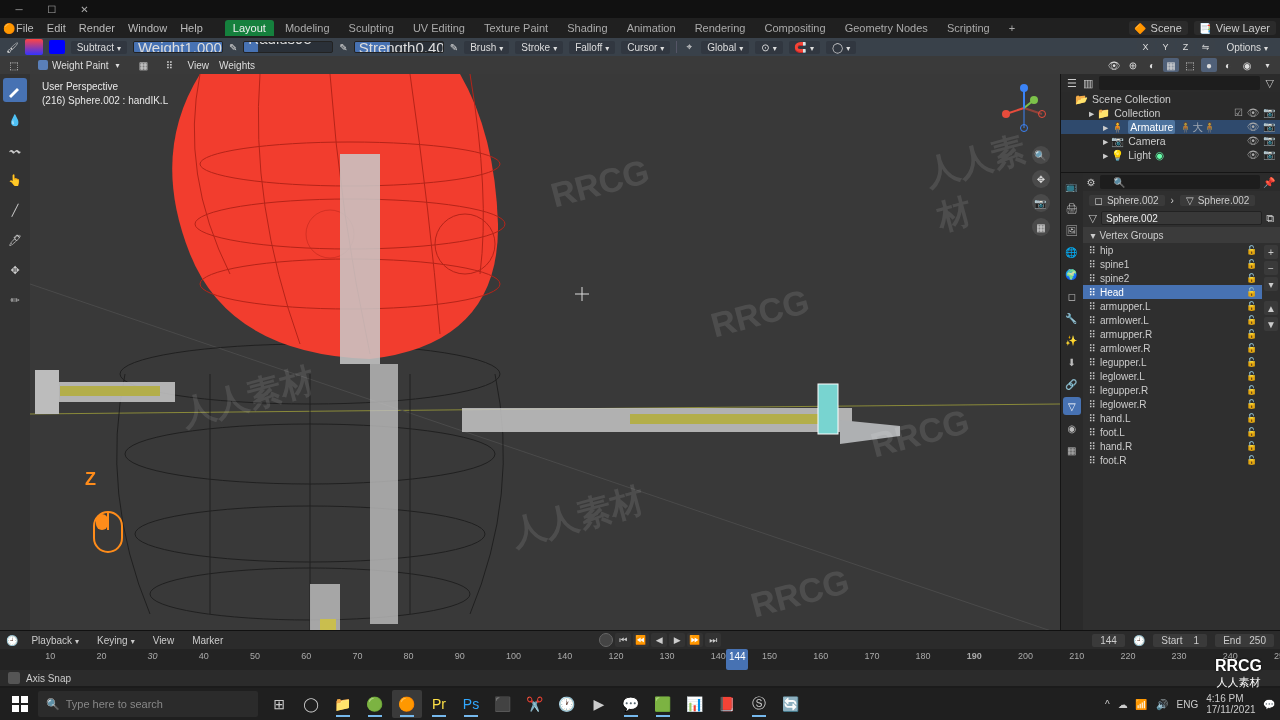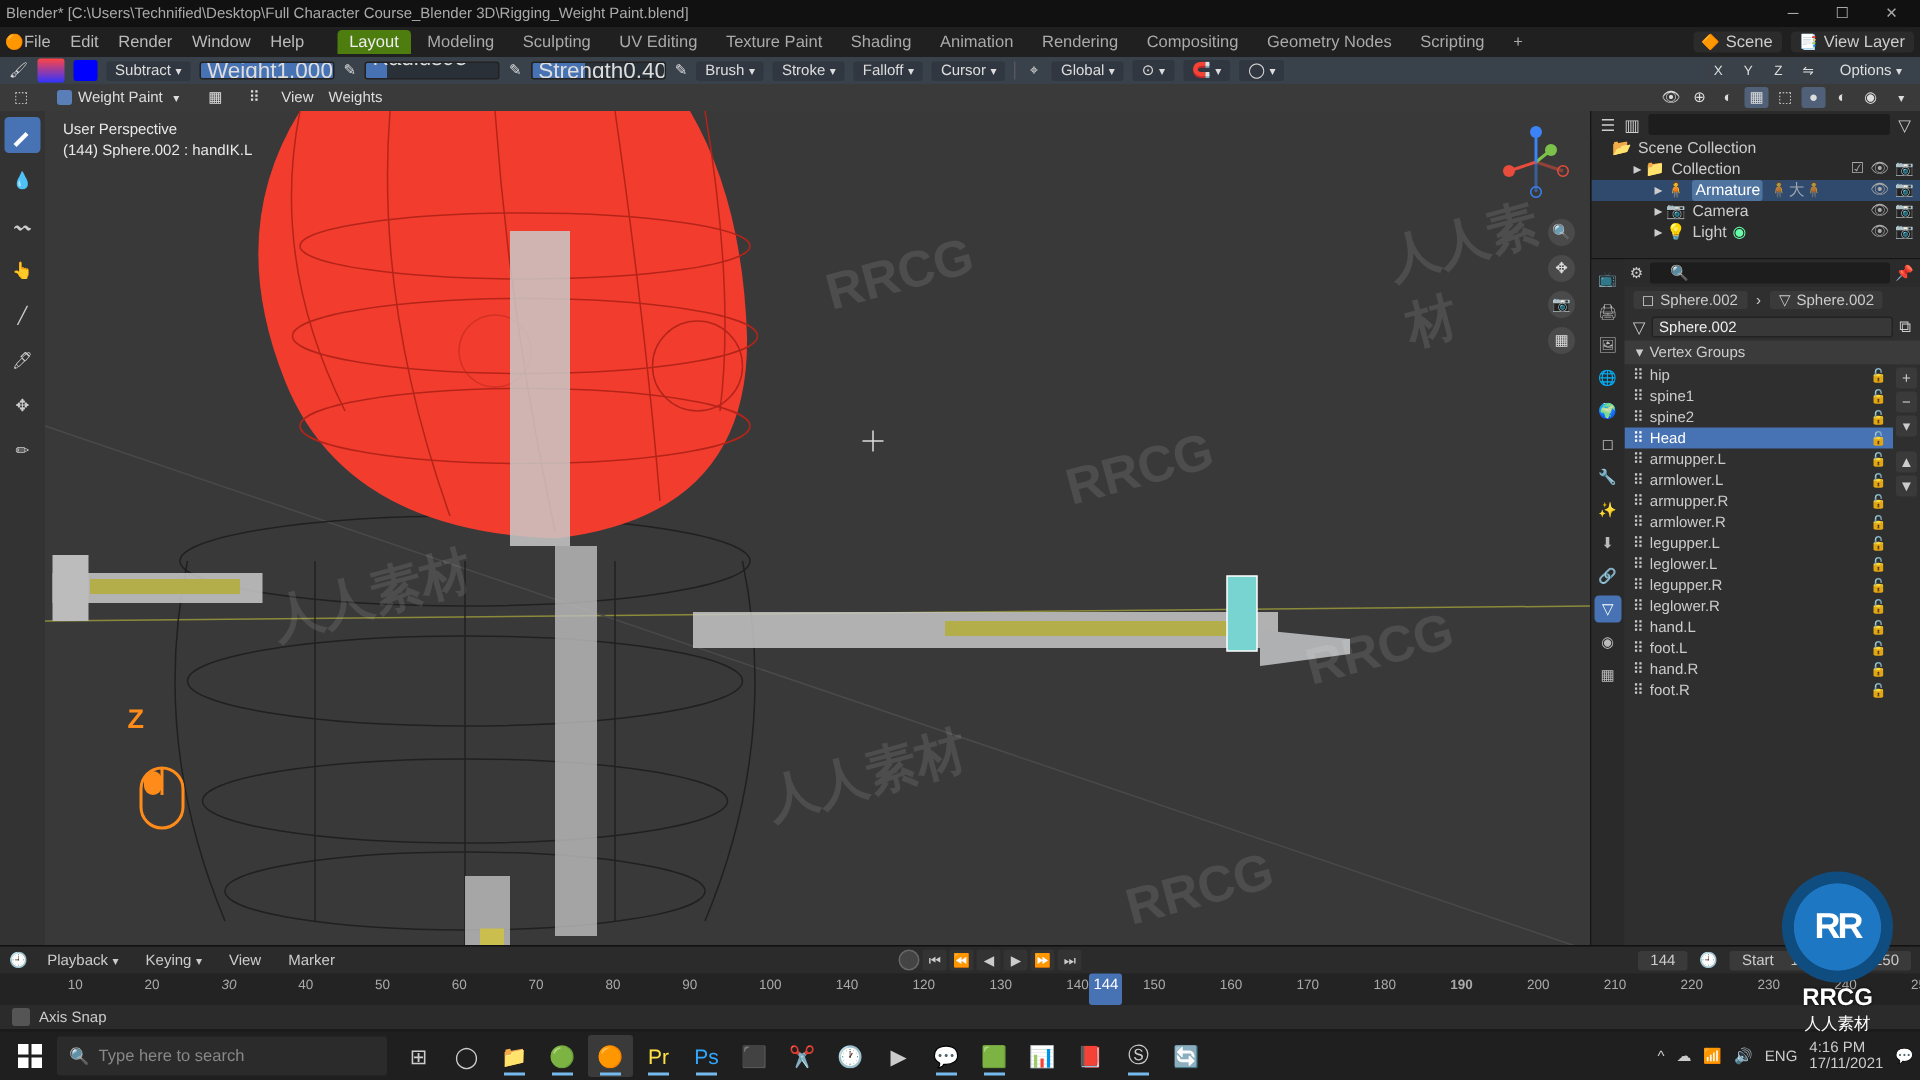--- a/index.html
+++ b/index.html
@@ -6,21 +6,21 @@
 body { width:1280px; height:720px; background:#1b1b1b; color:#ccc; font-size:11px; position:relative; overflow:hidden; }
 
 
 #titlebar { height:18px; background:#111; display:flex; align-items:center; justify-content:space-between; padding:0 4px; font-size:10px; color:#aaa; }
 #titlebar .right span { width:30px; display:inline-block; text-align:center; cursor:default; }
 
 
 #filemenu { height:20px; background:#202020; display:flex; align-items:center; padding:0 4px; font-size:11px; }
 #filemenu .menu-left span { margin-right:10px; color:#bbb; }
 #filemenu .tabs span { padding:2px 8px; color:#aaa; }
-#filemenu .tabs span.active { background:#4d7c0f; color:#eee; border-radius:3px 3px 0 0; }
+#filemenu .tabs span.active { background:#15803d; color:#eee; border-radius:3px 3px 0 0; }
 #filemenu .right { margin-left:auto; display:flex; align-items:center; gap:6px; color:#ccc; }
 #filemenu .right .pill { background:#2b2b2b; border-radius:3px; padding:1px 6px; display:flex; align-items:center; gap:4px; }
 .icon-small { width:12px; height:12px; display:inline-flex; align-items:center; justify-content:center; font-size:10px; }
 
 
 #toolhdr { height:18px; background:#39414a; display:flex; align-items:center; padding:0 6px; gap:6px; font-size:10px; color:#ddd; }
 #toolhdr .sep { width:1px; height:12px; background:#556; }
 #toolhdr .dd { padding:1px 6px; background:#313740; border-radius:2px; }
 #toolhdr .slider { width:90px; height:12px; background:#2a3038; border-radius:2px; border:1px solid #222; position:relative; overflow:hidden; display:flex; align-items:center; }
 #toolhdr .slider .fill { background:#4772b3; height:100%; }
@@ -123,21 +123,20 @@
 #taskbar .clock { text-align:left; line-height:11px; }
 
 .tri::after{content:"▾"; font-size:8px; margin-left:3px;}
 
 input::placeholder{color:#888;}
 </style>
 </head>
 <body>
 
 <div id="titlebar">
-  <div>Blender* [C:\Users\Technified\Desktop\Full Character Course_Blender 3D\Rigging_Weight Paint.blend]</div>
   <div class="right">
     <span>─</span>
     <span>☐</span>
     <span class="close">✕</span>
   </div>
 </div>
 
 <div id="filemenu">
   <span class="icon-small">🟠</span>
   <div class="menu-left">
@@ -321,21 +320,21 @@
       <span style="top:220px;left:680px">RRCG</span>
       <span style="top:340px;left:840px">RRCG</span>
       <span style="top:60px;left:900px">人人素材</span>
       <span style="top:420px;left:480px">人人素材</span>
       <span style="top:300px;left:150px">人人素材</span>
       <span style="top:500px;left:720px">RRCG</span>
     </div>
 
     <div class="overlay-text">
       <div>User Perspective</div>
-      <div>(144) Sphere.002 : handIK.L</div>
+      <div>(216) Sphere.002 : handIK.L</div>
     </div>
 
     <div class="axis-lbl">Z</div>
     <svg class="mouse-icon" viewBox="0 0 32 44">
       <rect x="2" y="2" width="28" height="40" rx="14" fill="none" stroke="#ff8c1a" stroke-width="2"></rect>
       <rect x="4" y="4" width="12" height="16" rx="6" fill="#ff8c1a"></rect>
       <line x1="16" y1="2" x2="16" y2="20" stroke="#ff8c1a" stroke-width="2"></line>
     </svg>
 
     <svg class="gizmo" viewBox="0 0 48 48">
@@ -579,23 +578,20 @@
       <div class="tick" style="left: calc(100% - 6px);">250</div>
     </div>
 </div>
 
 <div id="status">
   <span class="ico"></span>
   <span>Axis Snap</span>
 </div>
 
 <div id="rrcg">
-  <div class="ring">
-      <span>RR</span>
-    </div>
   <div class="cap">RRCG</div>
   <div class="sub">人人素材</div>
 </div>
 
 <div id="taskbar">
   <div class="start">
     <svg width="16" height="16">
         <rect width="7" height="7" fill="#fff"></rect>
         <rect x="9" width="7" height="7" fill="#fff"></rect>
         <rect y="9" width="7" height="7" fill="#fff"></rect>

